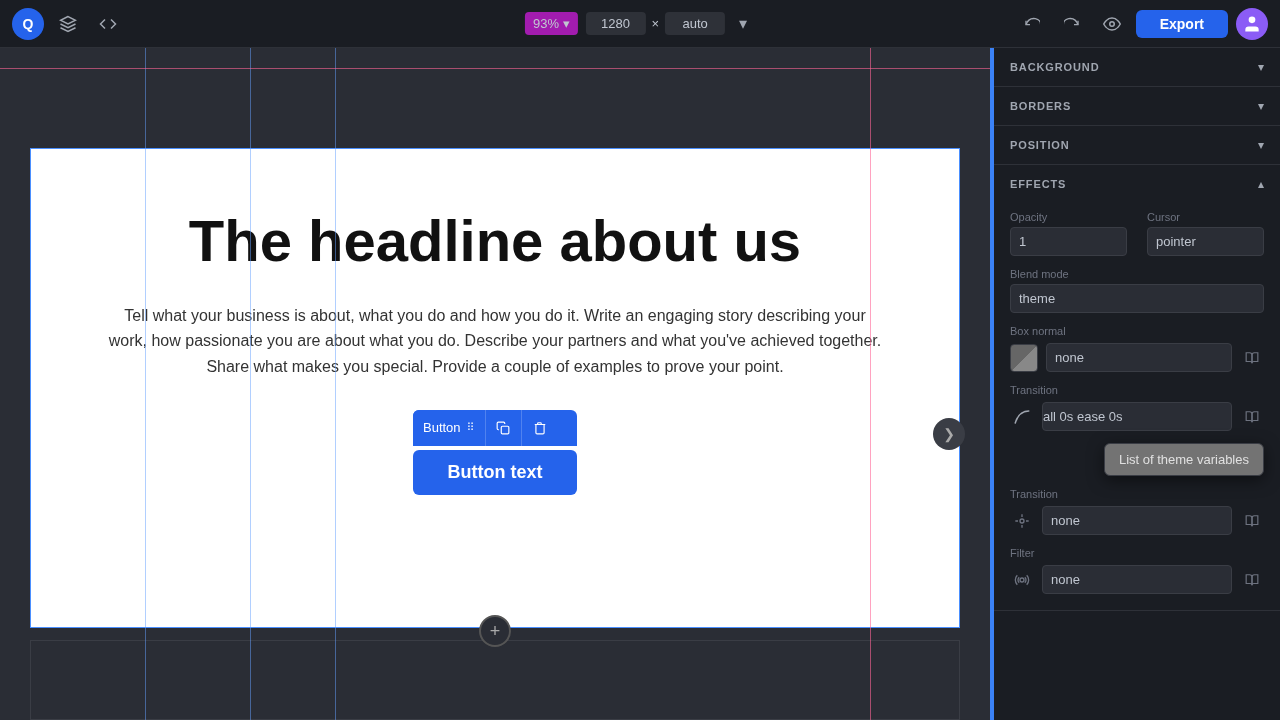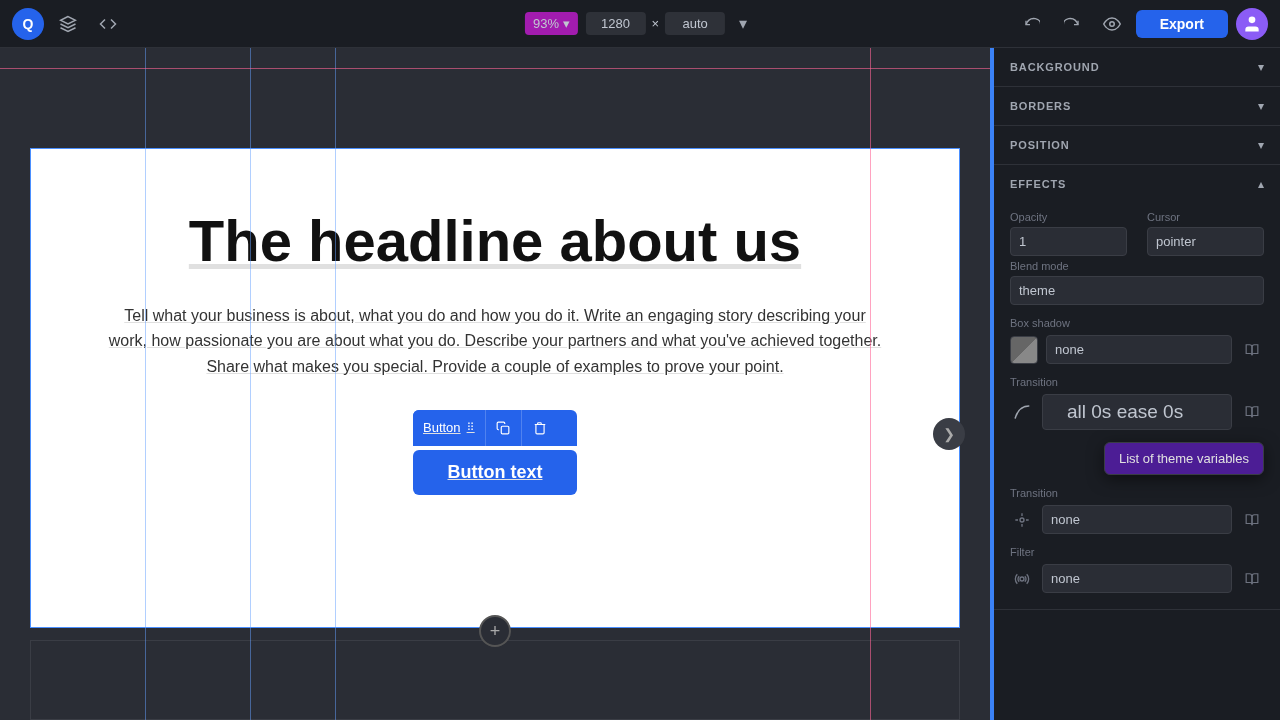--- a/index.html
+++ b/index.html
@@ -177,21 +177,20 @@
       top: 100px;
       left: 30px;
       right: 30px;
       background: white;
       min-height: 480px;
       border: 1px solid #4a8fff;
       display: flex;
       flex-direction: column;
       align-items: center;
       padding: 60px 40px 40px;
-      text-decoration: underline;
     }
     .page-headline {
       font-size: 58px;
       font-weight: 900;
       color: #111;
       text-align: center;
       line-height: 1.1;
       margin-bottom: 30px;
       white-space: nowrap;
     }
@@ -350,21 +349,21 @@
       font-size: 12px;
     }
 
     
     .effects-content {
       padding: 8px 16px 16px;
     }
     .field-row {
       display: flex;
       gap: 20px;
-      margin-bottom: 4px;
+      margin-bottom: 12px;
     }
     .field-col {
       flex: 1;
     }
     .field-label {
       font-size: 11px;
       color: #6e7380;
       margin-bottom: 4px;
     }
     .field-value {
@@ -427,32 +426,32 @@
     .transition-curve-icon {
       width: 24px;
       height: 24px;
       display: flex;
       align-items: center;
       justify-content: center;
       flex-shrink: 0;
     }
     .transition-value {
       flex: 1;
-      font-size: 19px;
+      font-size: 13px;
       color: #c0c6d0;
       background: #2a2d35;
       border-radius: 4px;
-      padding: 6px 24px;
+      padding: 6px 0;
       border: 1px solid #3a3d45;
     }
 
     
     .tooltip-box {
       position: relative;
-      background: #4c1d95;
+      background: #737373;
       border-radius: 6px;
       padding: 8px 14px;
       font-size: 13px;
       color: #e0e0e0;
       white-space: nowrap;
       box-shadow: 0 4px 16px rgba(0,0,0,0.5);
       border: 1px solid #3a3d45;
       margin-top: 2px;
       margin-left: auto;
       width: fit-content;
@@ -673,21 +672,21 @@
             <div class="field-label">Cursor</div>
             <div class="field-value">pointer</div>
           </div>
         </div>
 
         <div class="field-full">
           <div class="field-label">Blend mode</div>
           <div class="field-value">theme</div>
         </div>
 
-        <div class="field-label" style="margin-bottom:6px;">Box shadow</div>
+        <div class="field-label" style="margin-bottom:6px;">Box normal</div>
         <div class="box-shadow-row">
           <div class="shadow-preview"></div>
           <div class="shadow-value">none</div>
           <div class="theme-icon-btn">
             <svg width="14" height="14" viewBox="0 0 24 24" fill="none" stroke="currentColor" stroke-width="2">
               <path d="M2 3h6a4 4 0 0 1 4 4v14a3 3 0 0 0-3-3H2z"></path>
               <path d="M22 3h-6a4 4 0 0 0-4 4v14a3 3 0 0 1 3-3h7z"></path>
             </svg>
           </div>
         </div>

